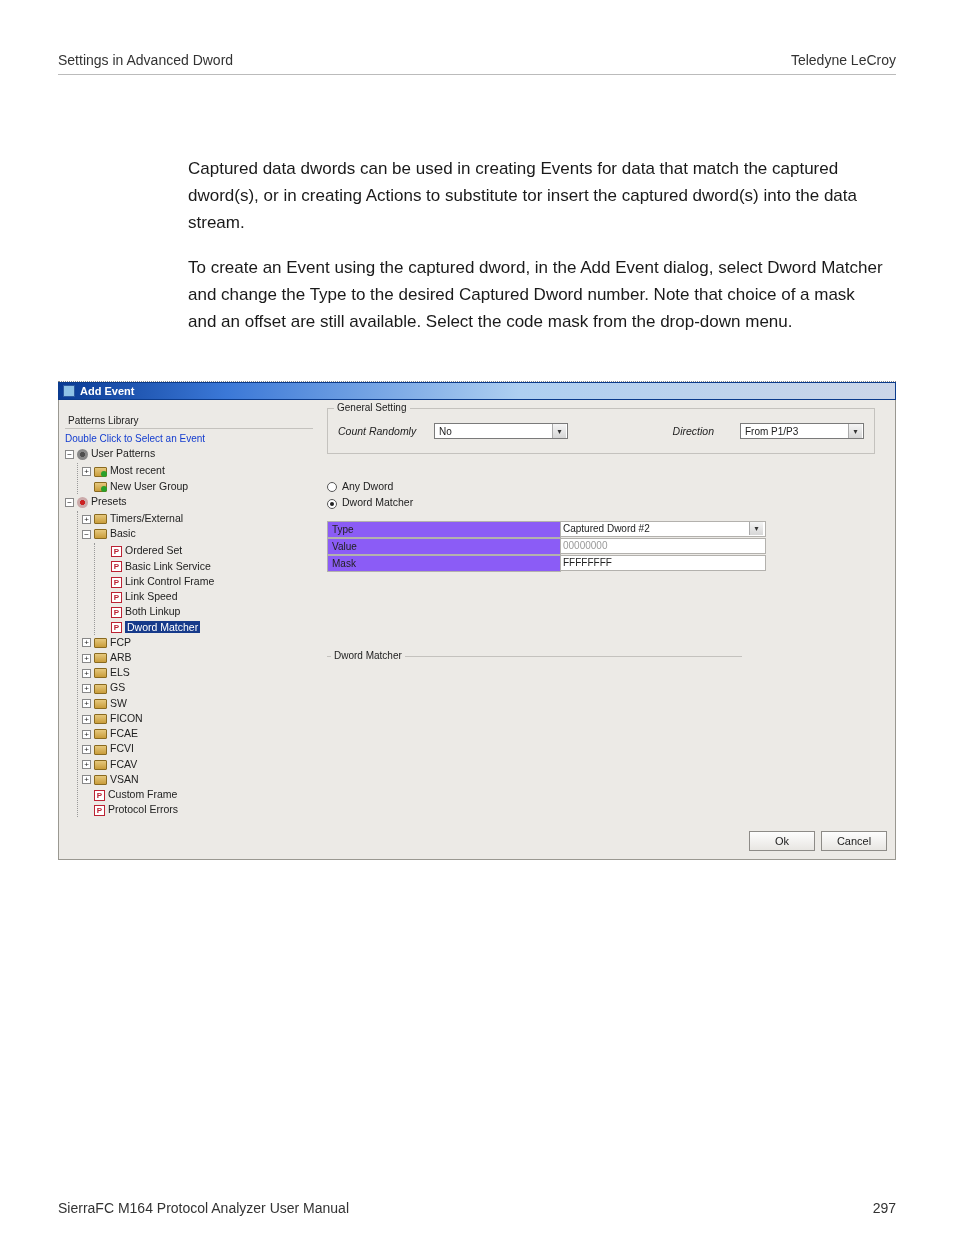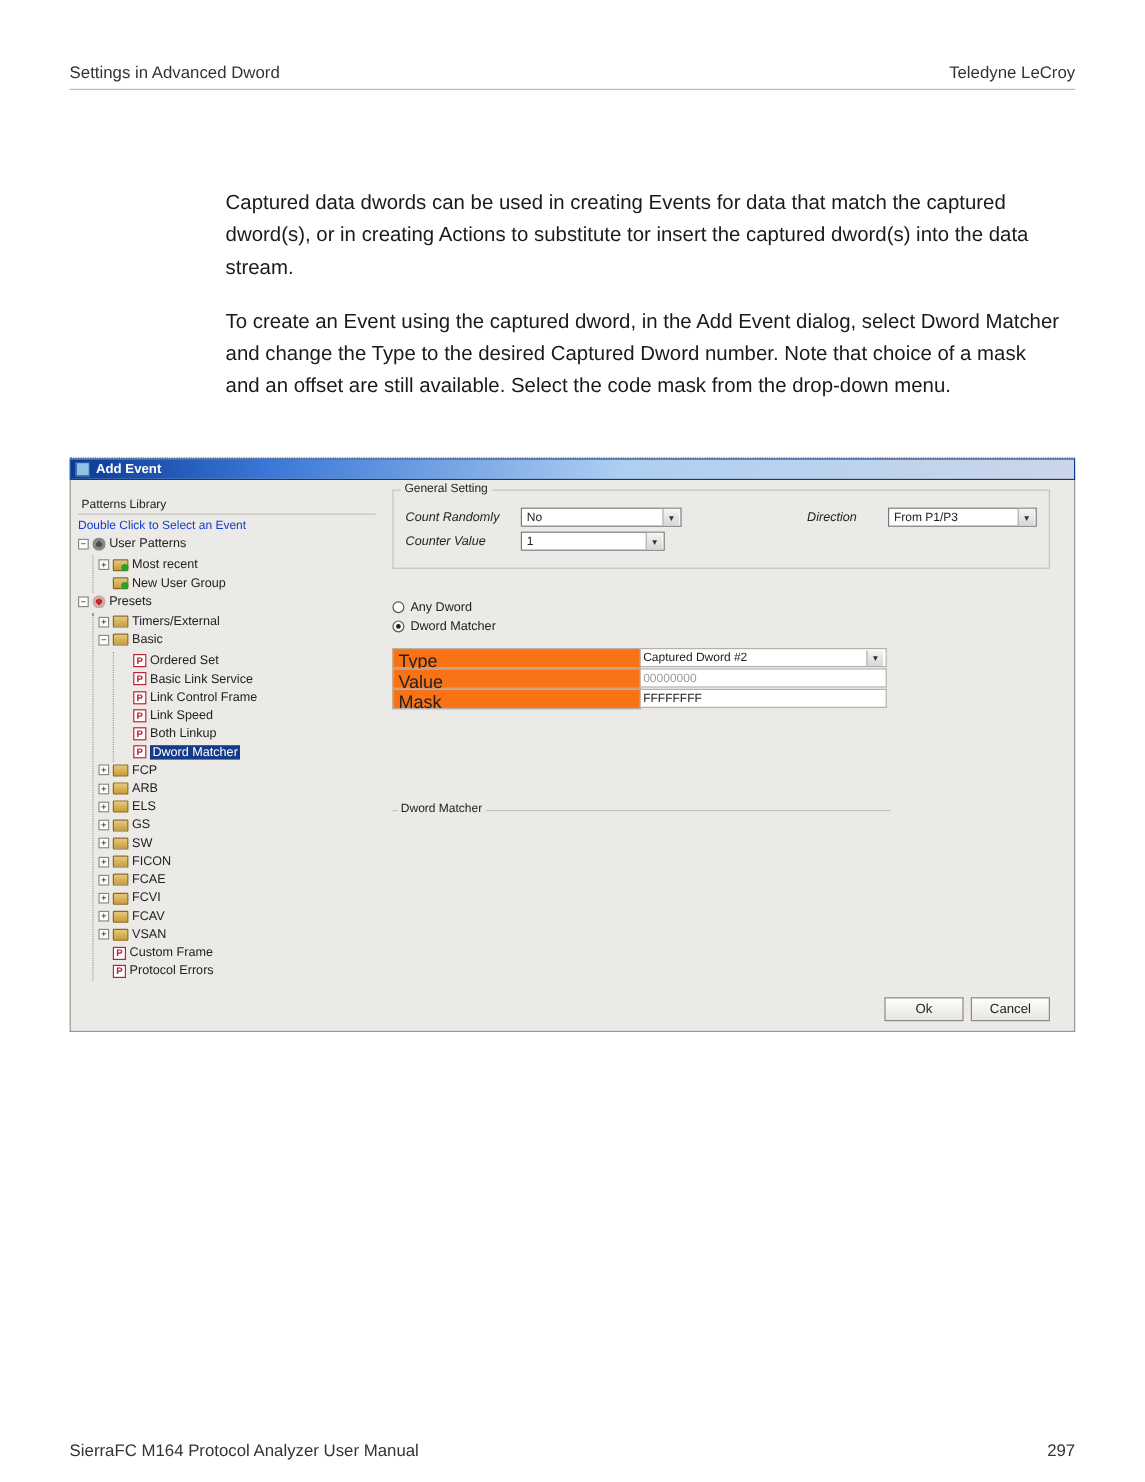--- a/index.html
+++ b/index.html
@@ -121,34 +121,34 @@
     background:#fff; border:1px solid #7a7a7a; height:16px; font-size:10px;
     padding:0 1px 0 4px;
   }
   .dd .arrow { width:14px; height:14px; background:linear-gradient(#f5f5f5,#d6d6d6); border-left:1px solid #aaa; display:flex;align-items:center;justify-content:center; }
   .dd .arrow::after { content:'▾'; font-size:8px; color:#333; }
   .radio { width:10px;height:10px;border:1px solid #555;border-radius:50%;display:inline-block;margin-right:5px;vertical-align:middle;background:#fff;position:relative; }
   .radio.on::after { content:''; position:absolute;left:2px;top:2px;width:4px;height:4px;border-radius:50%;background:#222; }
   .radio-row { margin:4px 0; font-size:10.5px; }
   .grid { margin-top:12px; }
   .grow { display:flex; }
-  .grow .gcell-l { width:207px; border:1px solid #b3b1ad; background:#f97316; padding:2px 4px; height:17px; font-size:15px; }
+  .grow .gcell-l { width:234px; border:1px solid #b3b1ad; background:#8b5cf6; padding:2px 4px; height:17px; font-size:10px; }
   .grow .gcell-r { width:205px; border:1px solid #b3b1ad; border-left:none; background:#fff; padding:0 2px; height:16px; font-size:10px; display:flex;align-items:center;justify-content:space-between; }
   .grow .gcell-r.grey { color:#9a9a9a; }
   .grow .gcell-r .arrow { width:14px; height:13px; background:linear-gradient(#f5f5f5,#d6d6d6); border-left:1px solid #aaa; display:flex;align-items:center;justify-content:center; }
   .grow .gcell-r .arrow::after { content:'▾'; font-size:8px; color:#333; }
   .dword-grp {
     margin-top: 84px;
     border-top: 1px solid #c4c2be;
     width: 415px;
     position: relative;
     height: 56px;
   }
   .dword-grp .legend { position:absolute; top:-7px; left:4px; background:#eceae6; padding:0 3px; font-size:10px; }
-  .btns { position:absolute; right:20px; bottom:8px; display:flex; gap:6px;margin-top:15px; }
+  .btns { position:absolute; right:8px; bottom:8px; display:flex; gap:6px;margin-top:15px; }
   .btn { width:66px; height:20px; background:linear-gradient(#fdfdfd,#e8e6e2); border:1px solid #8d8b87; font-size:11px; text-align:center; line-height:18px; }
   .ftr { display:flex; justify-content:space-between; font-size:14px; color:#333; margin-top: 340px; }
 </style>
 </head>
 <body>
 
 <div class="page">
 
   <div class="hdr">
     <span>Settings in Advanced Dword</span>
@@ -221,27 +221,20 @@
                 <span>No</span>
                 <span class="arrow"></span>
               </span>
             <span style="flex:1"></span>
             <span class="lbl" style="width:auto;margin-right:18px">Direction</span>
             <span class="dd" style="width:124px">
                 <span>From P1/P3</span>
                 <span class="arrow"></span>
               </span>
           </div>
-          <div class="gs-row">
-            <span class="lbl">Counter Value</span>
-            <span class="dd" style="width:120px">
-                <span>1</span>
-                <span class="arrow"></span>
-              </span>
-          </div>
         </div>
 
         <div style="margin-top:26px">
           <div class="radio-row"><span class="radio"></span><span>Any Dword</span></div>
           <div class="radio-row"><span class="radio on"></span><span>Dword Matcher</span></div>
         </div>
 
         <div class="grid">
           <div class="grow">
             <div class="gcell-l">Type</div>

